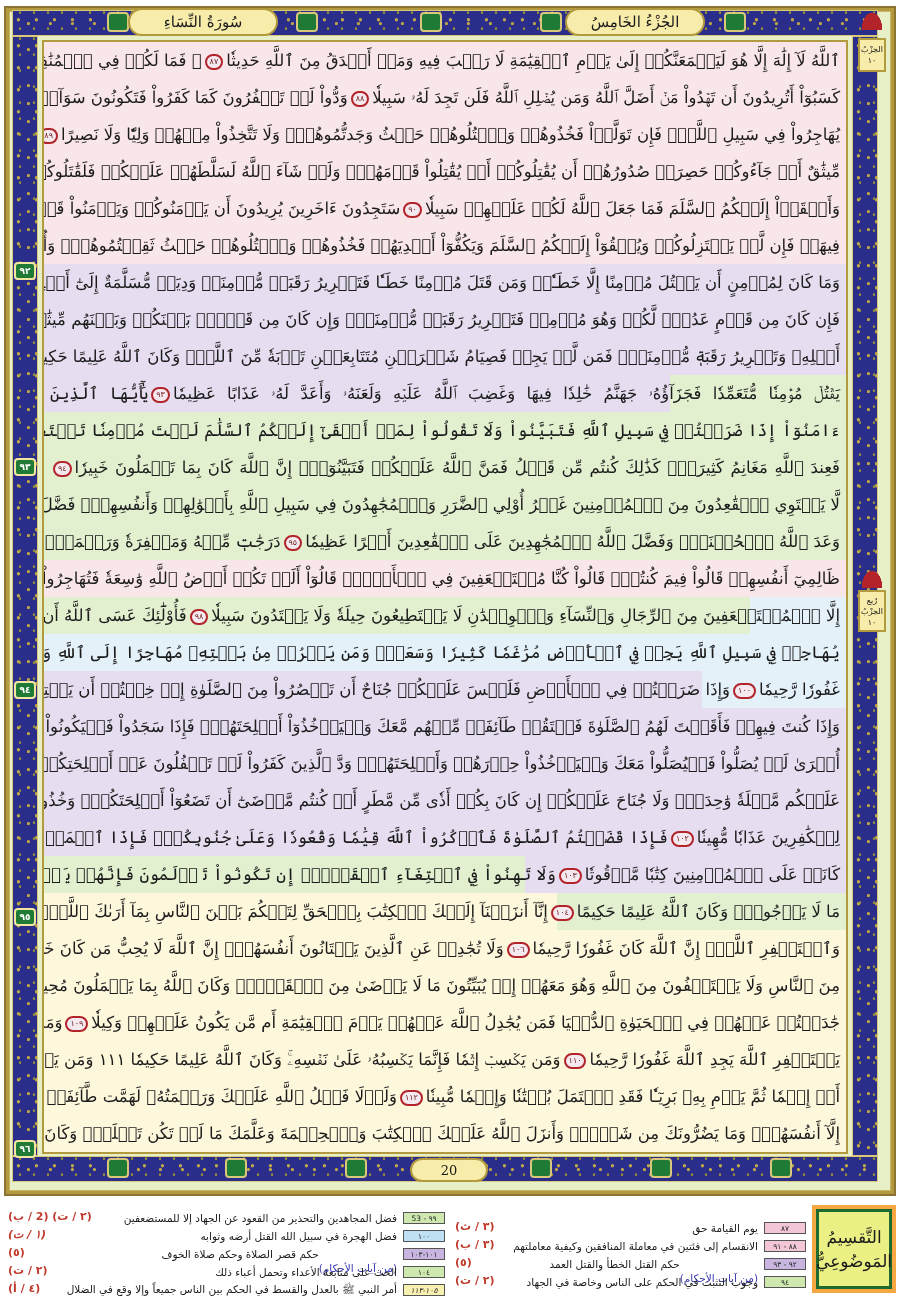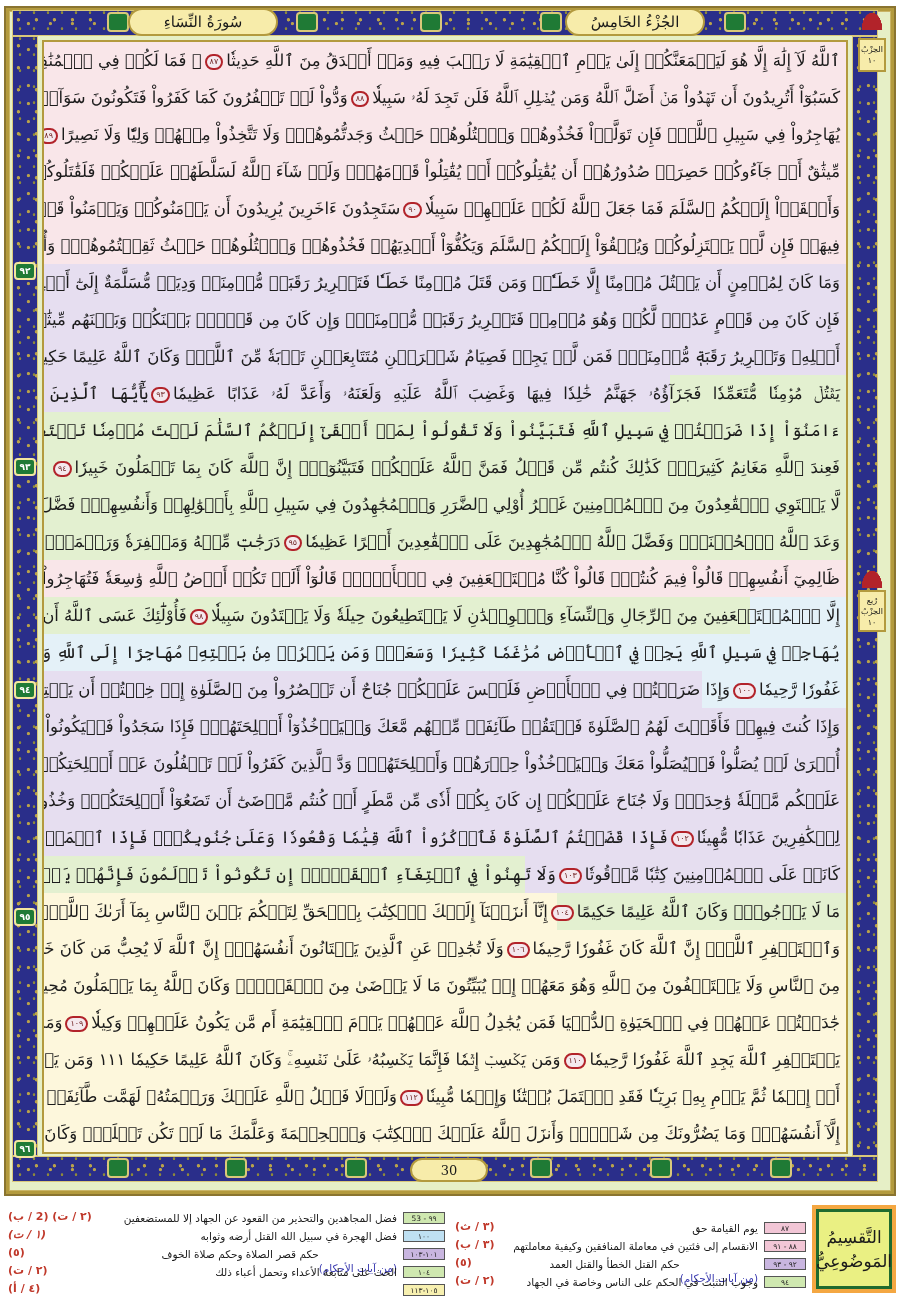--- a/index.html
+++ b/index.html
@@ -136,21 +136,21 @@
 <div class="green-hex" style="left:650px;top:1158px"></div>
 <div class="green-hex" style="left:770px;top:1158px"></div>
 
 <div class="cartouche cart-surah">
   <span>سُورَةُ النِّسَاءِ</span>
 </div>
 <div class="cartouche cart-juz">
   <span>الجُزْءُ الخَامِسُ</span>
 </div>
 <div class="cartouche cart-page">
-  <span>30</span>
+  <span>20</span>
 </div>
 
 <div class="dome" style="left:860px;top:10px"></div>
 <div class="hizb-box" style="left:858px;top:38px">
   <span>الحِزْبُ</span>
   <span>١٠</span>
 </div>
 <div class="dome" style="left:860px;top:568px"></div>
 <div class="hizb-box" style="left:858px;top:590px;height:42px">
   <span>رُبع</span>
@@ -251,17 +251,18 @@
         <span class="ahkam">(من آيات الأحكام) </span>
         <span>حكم قصر الصلاة وحكم صلاة الخوف</span>
       </div>
       <span class="legend-ref" style="left: 8px; top: 46px;">(٥)</span>
       <div class="legend-row" style="right: 455px; top: 64px;">
         <span class="legend-swatch" style="background: rgb(207, 232, 176);">١٠٤</span>
         <span>الحث على متابعة الأعداء وتحمل أعباء ذلك</span>
       </div>
       <span class="legend-ref" style="left: 8px; top: 64px;">(٢ / ت)</span>
       <div class="legend-row" style="right: 455px; top: 82px;">
-        <span class="legend-swatch" style="background: rgb(247, 240, 176);">١٠٥-١١٣</span>
+        <span class="legend-swatch" style="background: rgb(247, 240, 176); font-style: italic;">١٠٥-١١٣</span>
+        <span>أمر النبي ﷺ بالعدل والقسط في الحكم بين الناس جميعاً وإلا وقع في الضلال</span>
       </div>
       <span class="legend-ref" style="left: 8px; top: 82px;">(٤ / أ)</span>
     </div>
 </div>
 
 </body></html>

